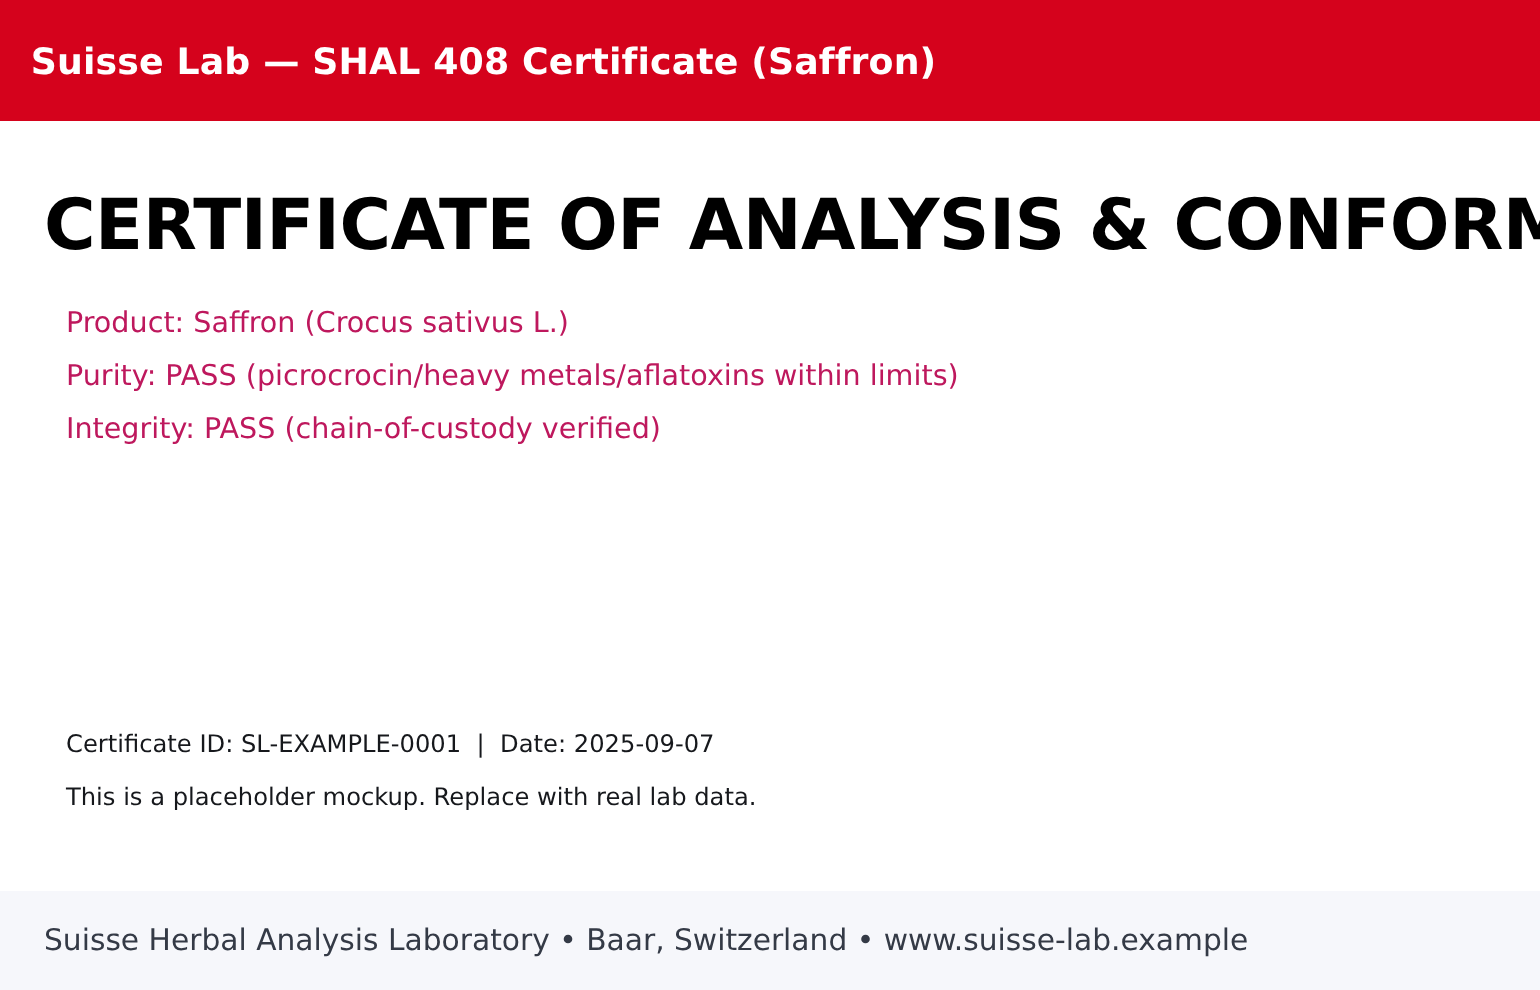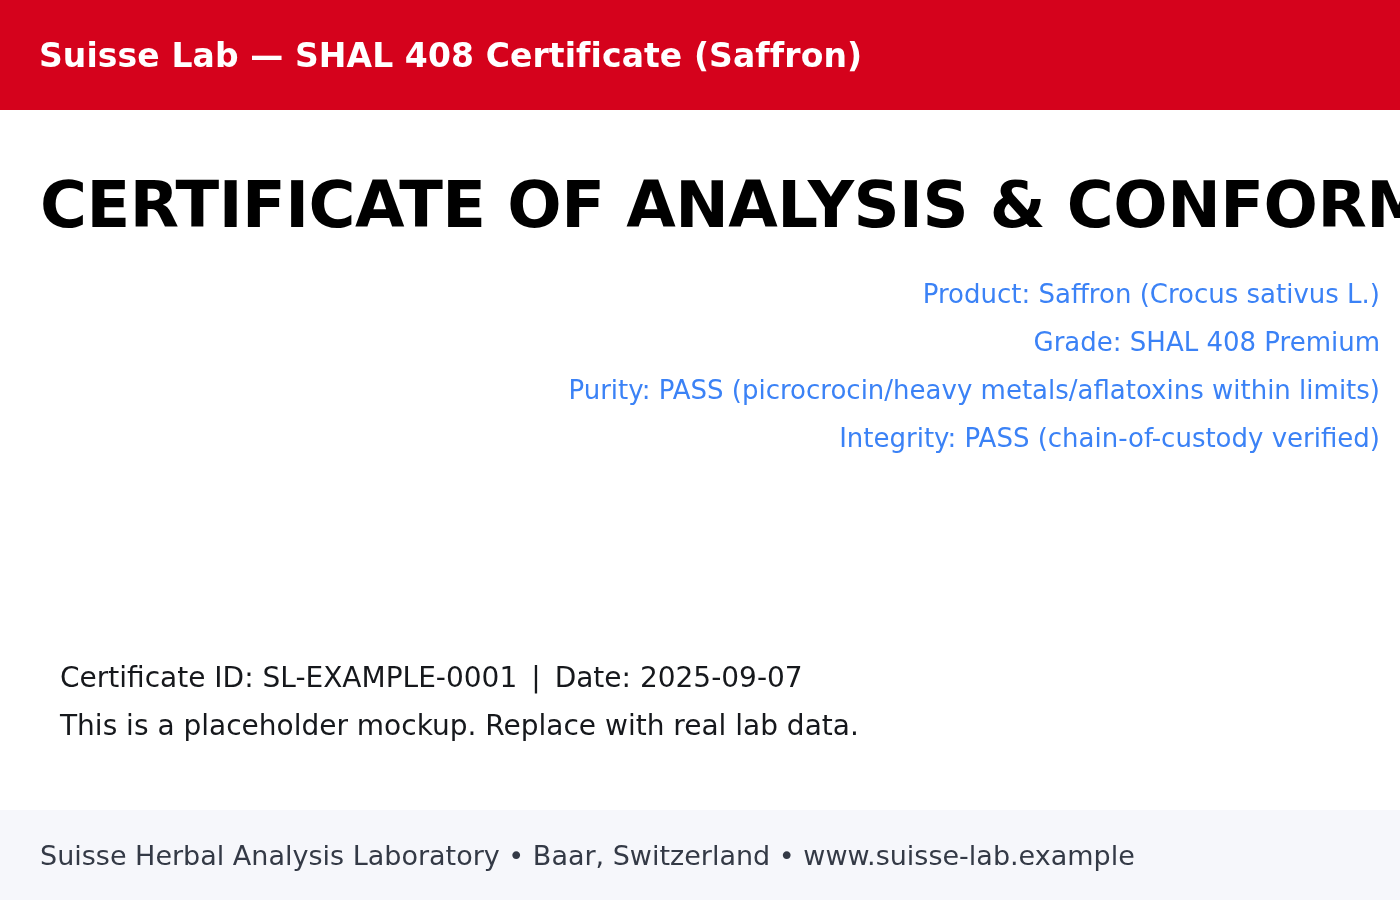--- a/index.html
+++ b/index.html
@@ -21,21 +21,21 @@
     top: 0;
     left: 0;
     width: 1400px;
     height: 110px;
     background: #d5021c;
     display: flex;
     align-items: center;
     overflow: hidden;
   }
   .header-title {
-    margin-left: 39px;
+    margin-left: 28px;
     color: #ffffff;
     font-size: 33px;
     font-weight: bold;
     letter-spacing: 0.1px;
     white-space: nowrap;
   }
 
   
   .doc-body {
     position: absolute;
@@ -59,34 +59,33 @@
   }
 
   .detail-list {
     position: absolute;
     top: 160px;
     left: 60px;
     width: 1320px;
   }
   .detail-line {
     font-size: 26px;
-    color: #3b82f6;
+    color: #be185d;
     line-height: 48px;
     white-space: nowrap;
-    text-align: right;
   }
 
   .meta-block {
     position: absolute;
     top: 544px;
     left: 60px;
     width: 1320px;
   }
   .meta-line {
-    font-size: 28px;
+    font-size: 22px;
     color: #16181c;
     line-height: 48px;
     white-space: nowrap;
   }
   .meta-sep {
     display: inline-block;
     padding: 0 14px;
   }
 
   
@@ -114,21 +113,20 @@
 <div class="header-band">
   <div class="header-title">Suisse Lab — SHAL 408 Certificate (Saffron)</div>
 </div>
 
 <div class="doc-body">
 
   <div class="doc-title">CERTIFICATE OF ANALYSIS &amp; CONFORMITY</div>
 
   <div class="detail-list">
     <div class="detail-line">Product: Saffron (Crocus sativus L.)</div>
-    <div class="detail-line">Grade: SHAL 408 Premium</div>
     <div class="detail-line">Purity: PASS (picrocrocin/heavy metals/aflatoxins within limits)</div>
     <div class="detail-line">Integrity: PASS (chain-of-custody verified)</div>
   </div>
 
   <div class="meta-block">
     <div class="meta-line">
       <span>Certificate ID: SL-EXAMPLE-0001</span><span class="meta-sep">|</span><span>Date: 2025-09-07</span>
     </div>
     <div class="meta-line">This is a placeholder mockup. Replace with real lab data.</div>
   </div>

